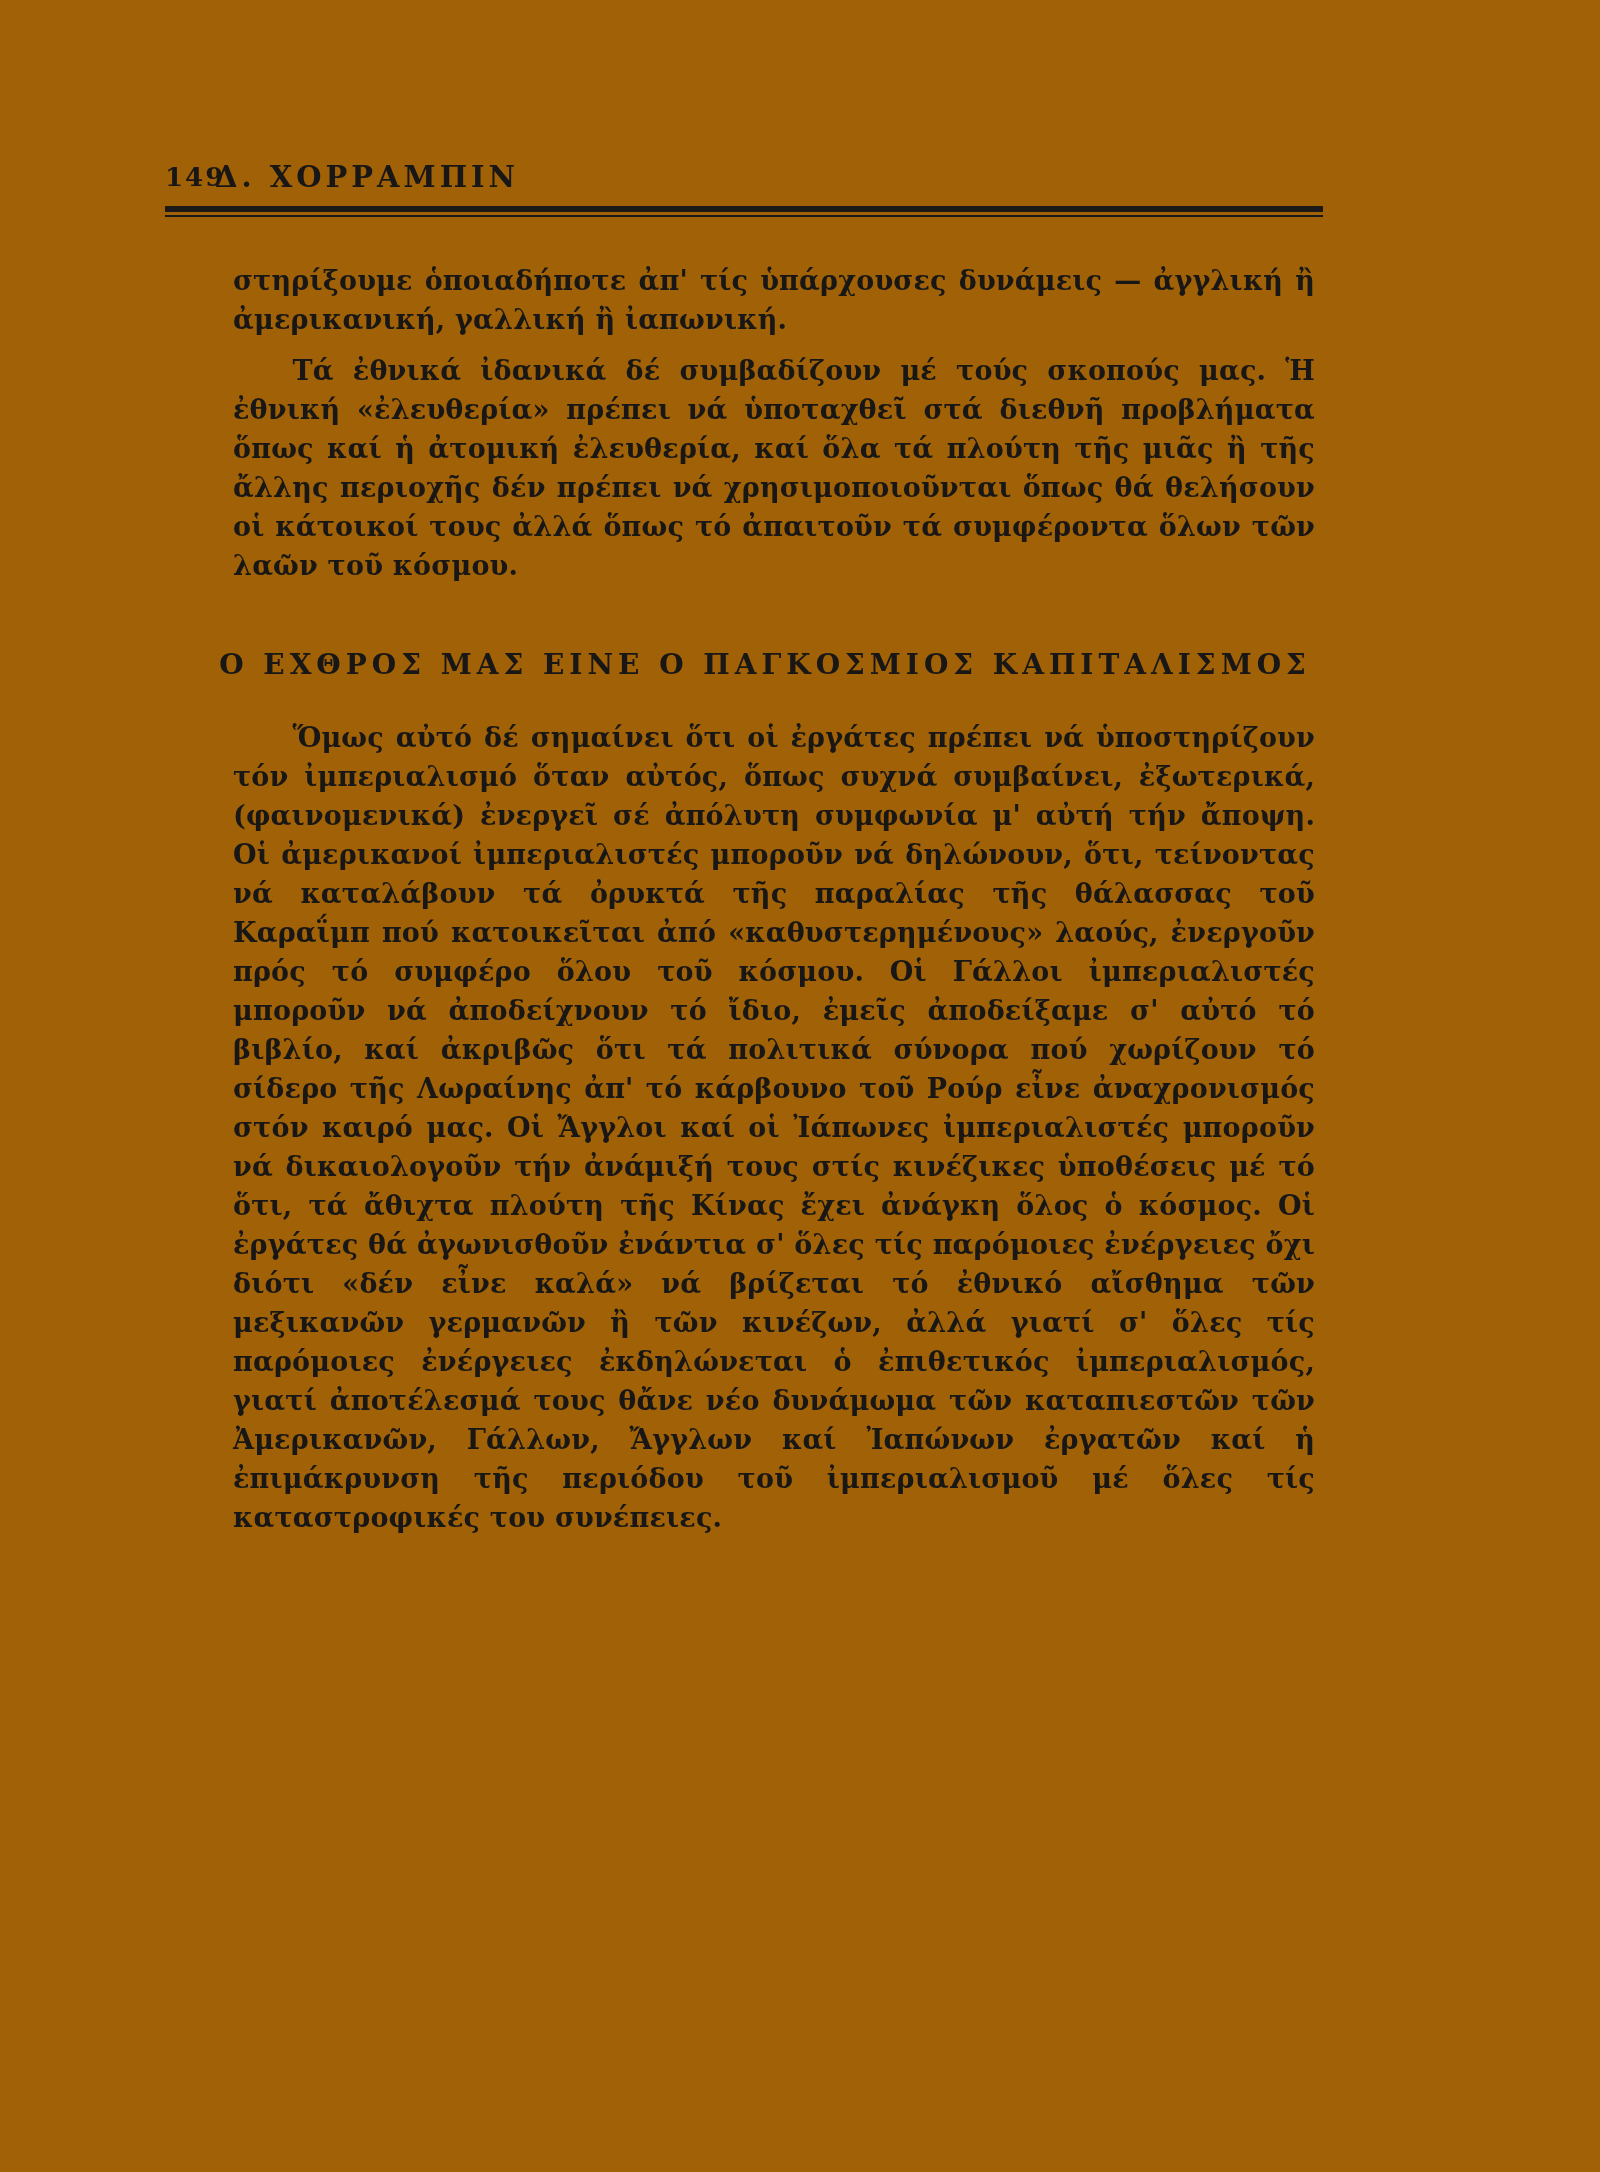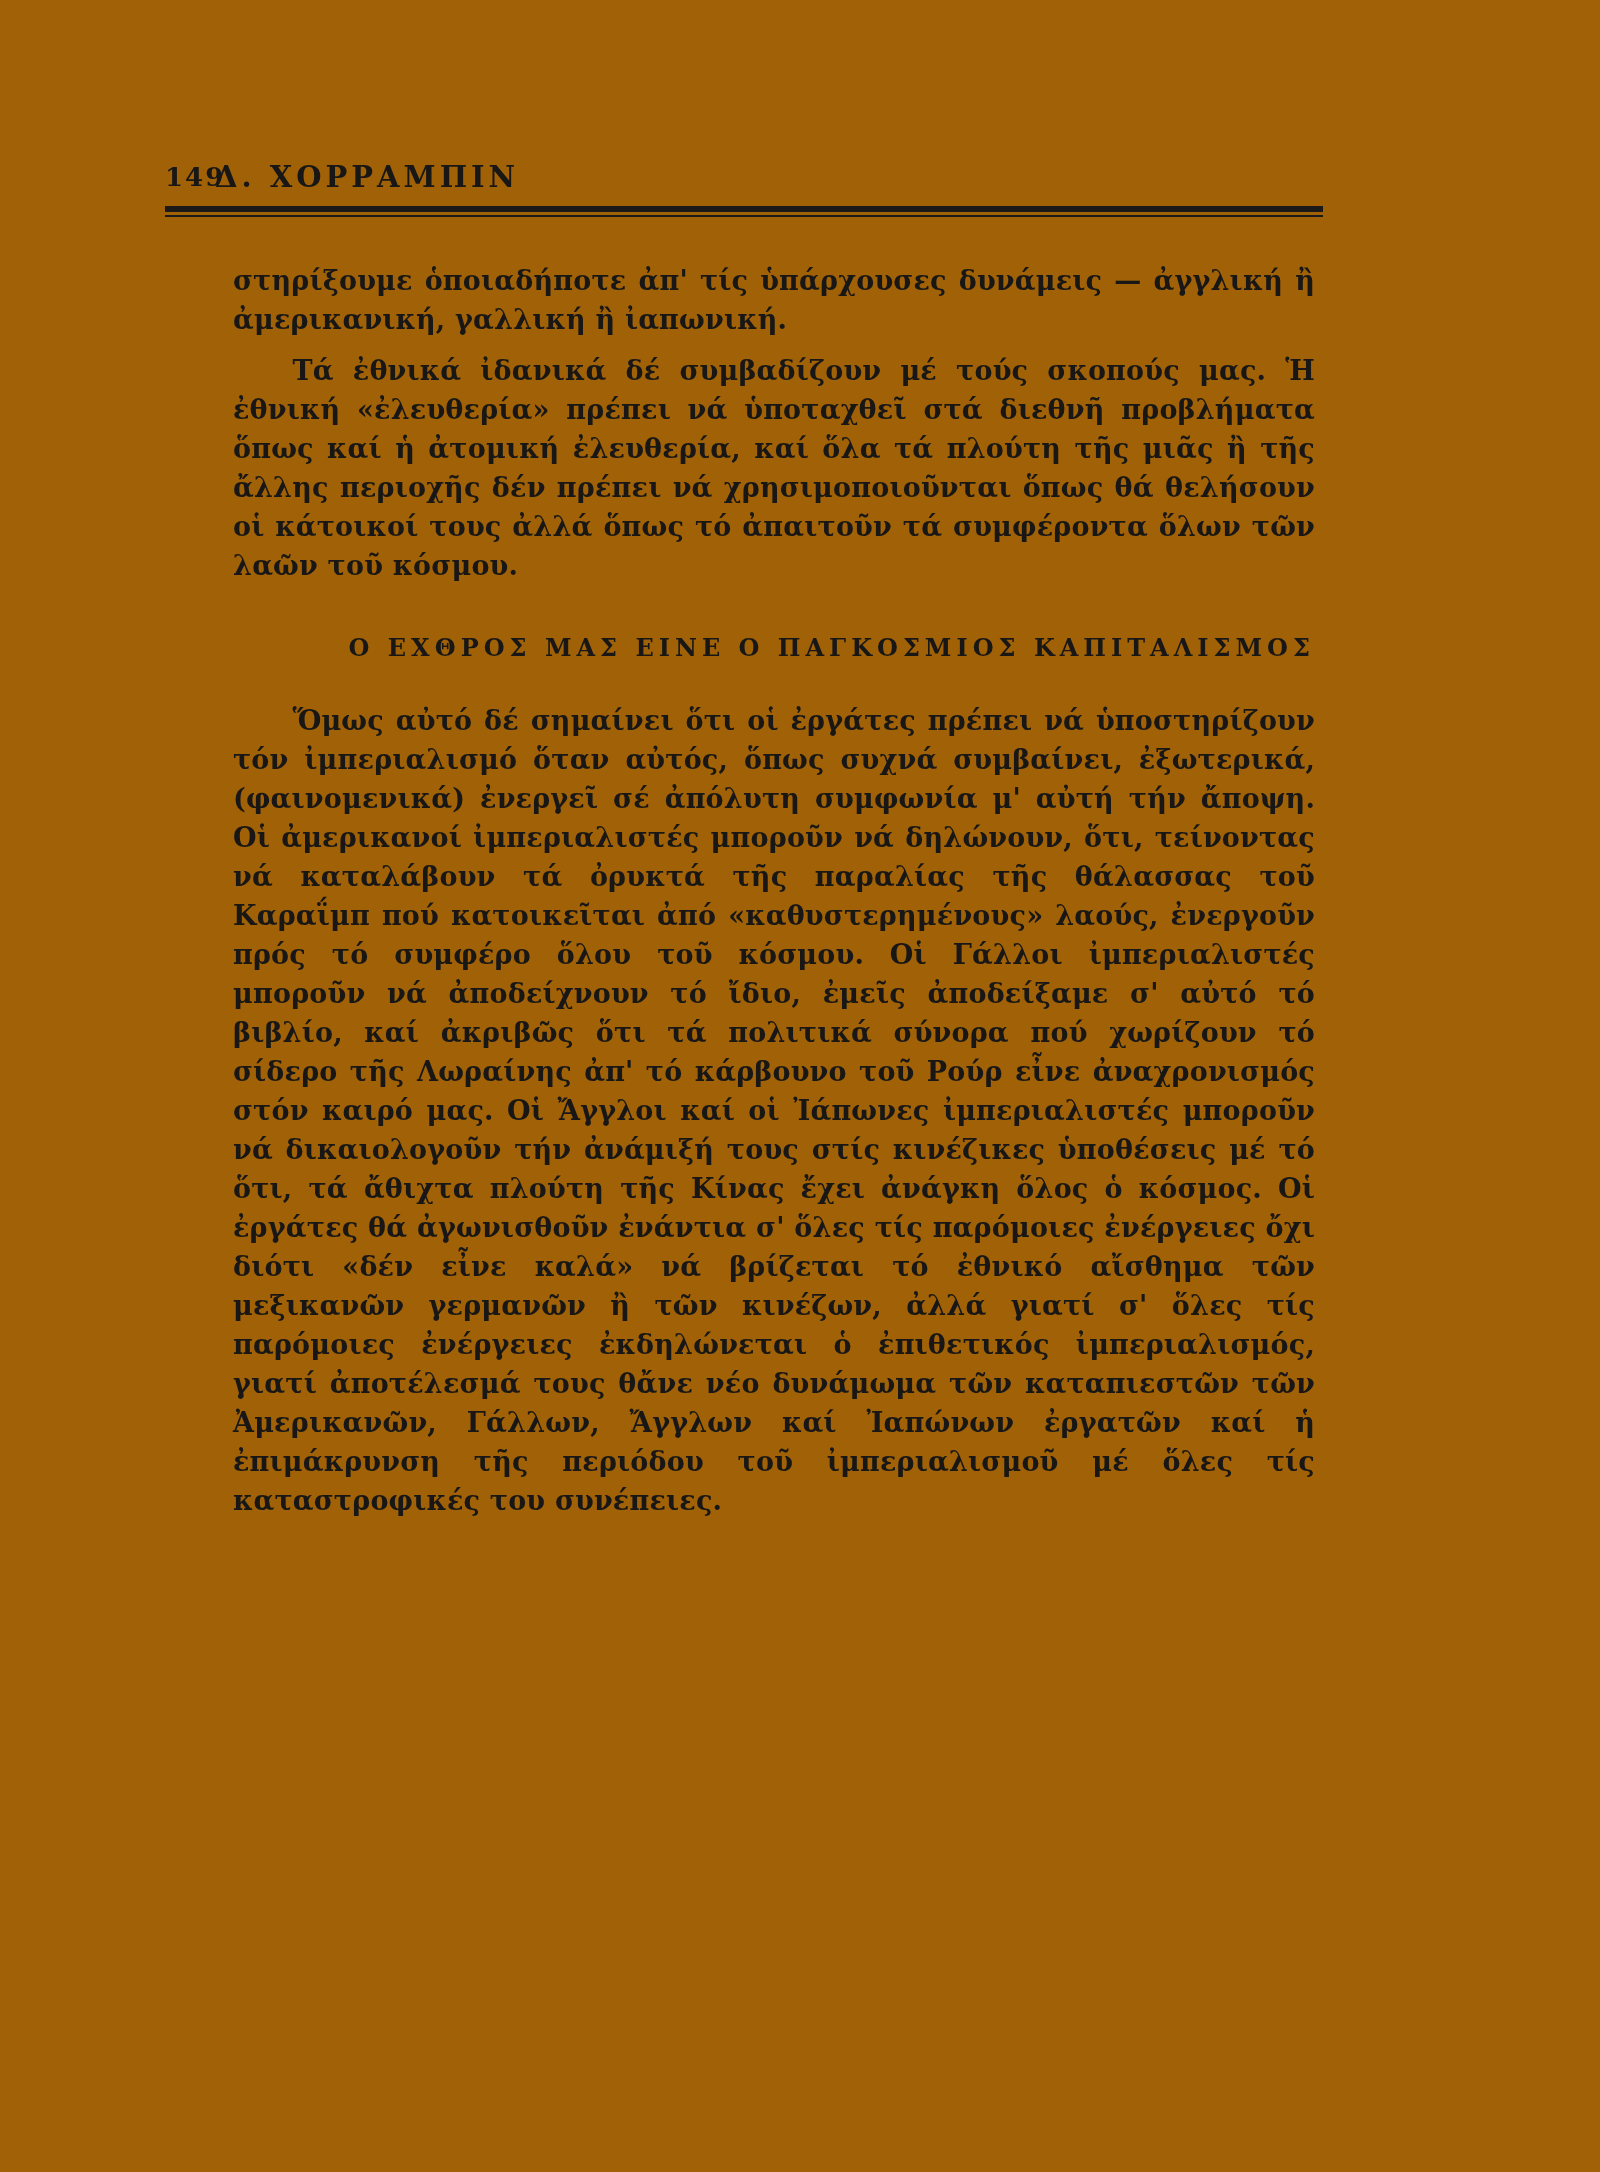--- a/index.html
+++ b/index.html
@@ -44,25 +44,25 @@
   .doc-body {
     font-size: 27px;
     line-height: 39px;
     font-weight: 600;
     text-align: justify;
     letter-spacing: 0.2px;
   }
   .doc-paragraph { margin: 0 0 12px 18px; }
   .doc-paragraph.indent { text-indent: 2.2em; }
   .doc-heading {
-    font-size: 24px;
+    font-size: 28px;
     font-weight: bold;
     letter-spacing: 5px;
-    margin: 44px 0 34px 0;
-    text-align: right;
+    margin: 61px 0 34px 0;
+    text-align: center;
     text-indent: 0;
     line-height: 38px;
   }
 </style>
 </head>
 <body>
 
 <div class="scan-page">
 
   <div class="doc-header">

